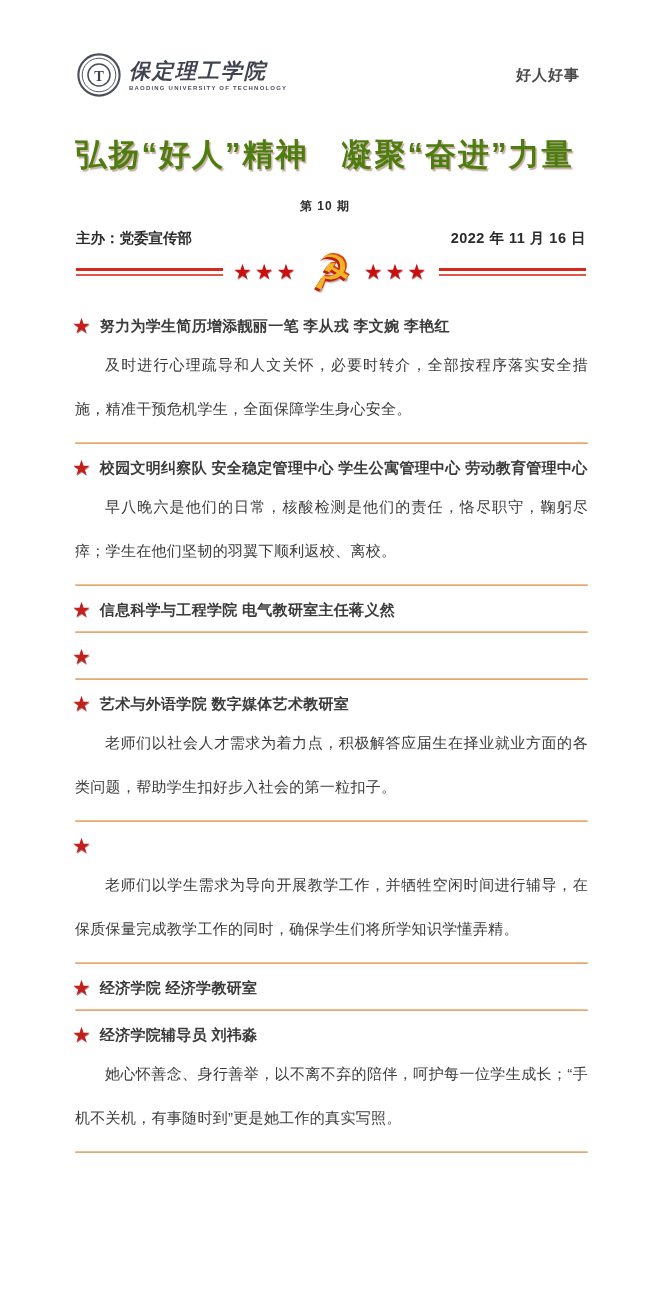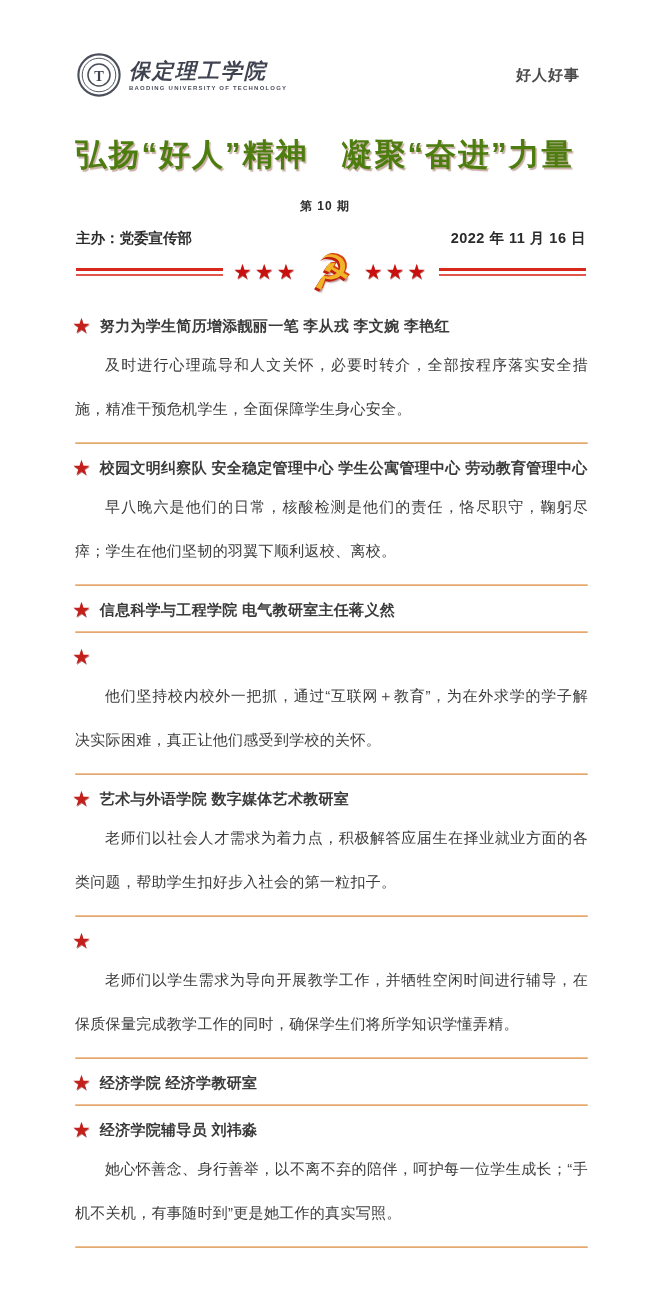--- a/index.html
+++ b/index.html
@@ -207,21 +207,20 @@
         <span class="star-bullet">★</span>
         <span class="entry-title">信息科学与工程学院 电气教研室主任蒋义然</span>
       </div>
     </div>
     <div class="separator"></div>
 
     <div class="entry">
       <div class="entry-head">
         <span class="star-bullet">★</span>
       </div>
-      <div class="entry-body">他们坚持校内校外一把抓，通过“互联网＋教育”，为在外求学的学子解决实际困难，真正让他们感受到学校的关怀。</div>
     </div>
     <div class="separator"></div>
 
     <div class="entry">
       <div class="entry-head">
         <span class="star-bullet">★</span>
         <span class="entry-title">艺术与外语学院 数字媒体艺术教研室</span>
       </div>
       <div class="entry-body">老师们以社会人才需求为着力点，积极解答应届生在择业就业方面的各类问题，帮助学生扣好步入社会的第一粒扣子。</div>
     </div>

